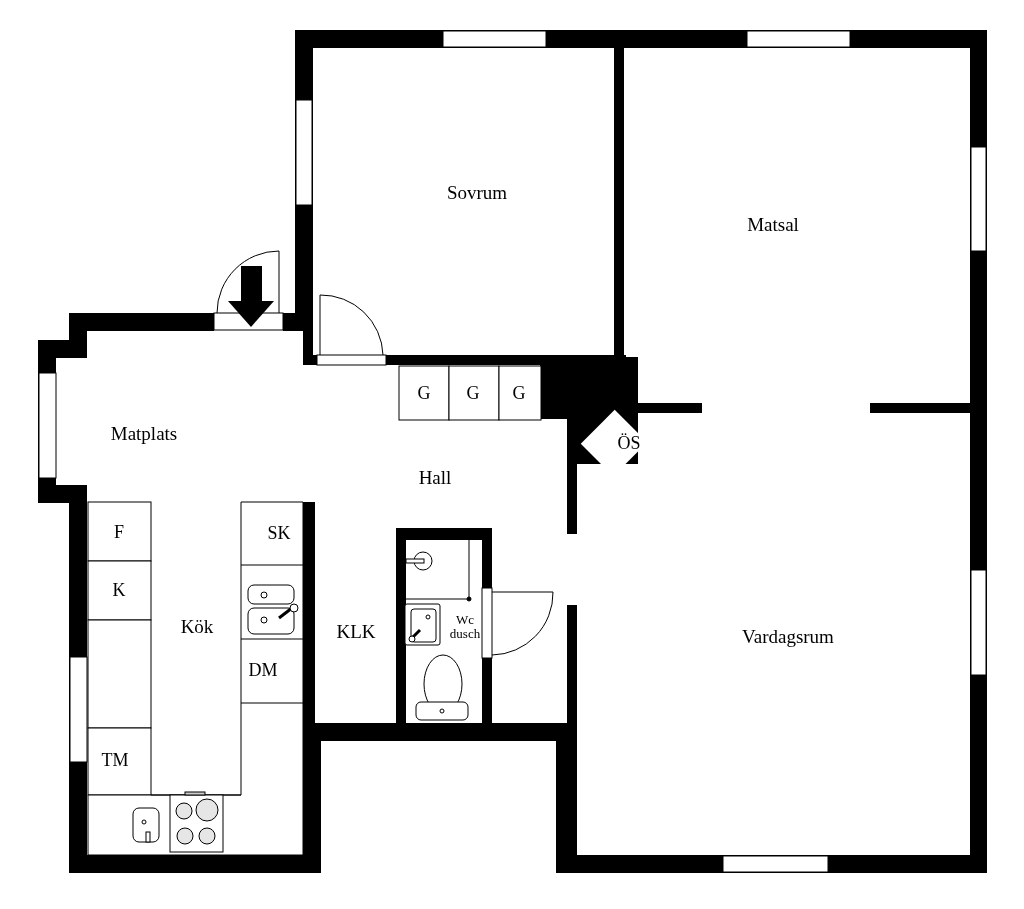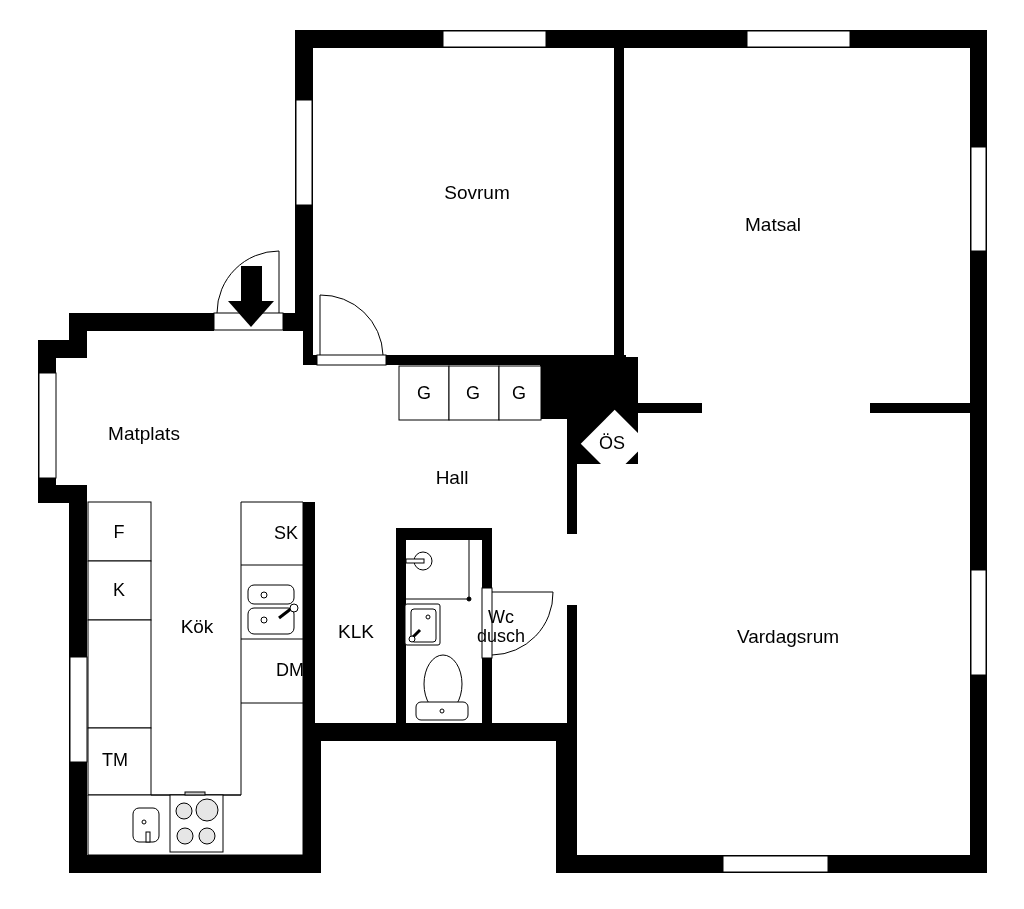--- a/index.html
+++ b/index.html
@@ -1,22 +1,22 @@
 <!DOCTYPE html>
 <html><head>
 <meta charset="utf-8">
 <style>
   html, body { margin: 0; padding: 0; background: #ffffff; }
   body { width: 1024px; height: 909px; overflow: hidden; position: relative; font-family: "Liberation Sans", sans-serif; }
   #plan { position: absolute; left: 0; top: 0; }
-  .lbl { position: absolute; font-family: Liberation Sans, sans-serif; color: #000; white-space: nowrap; transform: translate(-50%, -50%); line-height: 1; }
+  .lbl { position: absolute; font-family: Liberation Serif, serif; color: #000; white-space: nowrap; transform: translate(-50%, -50%); line-height: 1; }
   .room { font-size: 19px; }
   .fix { font-size: 18px; }
-  .small { font-size: 18px; text-align: center; line-height: 1.05; white-space: pre; margin-left: 36px; }
-  .os { transform: translate(-50%, -50%); font-size: 18px; }
+  .small { font-size: 13px; text-align: center; line-height: 1.05; white-space: pre; }
+  .os { transform: translate(-50%, -50%); font-size: 18px; margin-left: 17px; }
 </style>
 </head>
 <body>
 
 <svg id="plan" width="1024" height="909" viewBox="0 0 1024 909" xmlns="http://www.w3.org/2000/svg">
   <g fill="#000">
 
     <rect x="295" y="30" width="692" height="18"></rect>
 
     <rect x="970" y="30" width="17" height="843"></rect>
@@ -153,28 +153,28 @@
       <ellipse cx="443" cy="684" rx="19" ry="29"></ellipse>
       <rect x="416" y="702" width="52" height="18" rx="5"></rect>
       <circle cx="442" cy="711" r="2"></circle>
     </g>
   </g>
 </svg>
 
 <div class="lbl room" style="left:477px;top:192px">Sovrum</div>
 <div class="lbl room" style="left:773px;top:224px">Matsal</div>
 <div class="lbl room" style="left:144px;top:433px">Matplats</div>
-<div class="lbl room" style="left:452px;top:477px">Hall</div>
+<div class="lbl room" style="left:435px;top:477px">Hall</div>
 <div class="lbl room" style="left:197px;top:626px">Kök</div>
 <div class="lbl room" style="left:356px;top:631px">KLK</div>
 <div class="lbl small" style="left:465px;top:627px">Wc
 dusch</div>
 <div class="lbl room" style="left:788px;top:636px">Vardagsrum</div>
 
 <div class="lbl fix" style="left:424px;top:393px">G</div>
 <div class="lbl fix" style="left:473px;top:393px">G</div>
 <div class="lbl fix" style="left:519px;top:393px">G</div>
 <div class="lbl fix os" style="left:612px;top:443px">ÖS</div>
 <div class="lbl fix" style="left:119px;top:532px">F</div>
 <div class="lbl fix" style="left:119px;top:590px">K</div>
 <div class="lbl fix" style="left:115px;top:760px">TM</div>
-<div class="lbl fix" style="left:286px;top:533px">SK</div>
-<div class="lbl fix" style="left:290px;top:670px">DM</div>
+<div class="lbl fix" style="left:279px;top:533px">SK</div>
+<div class="lbl fix" style="left:263px;top:670px">DM</div>
 
 </body></html>

